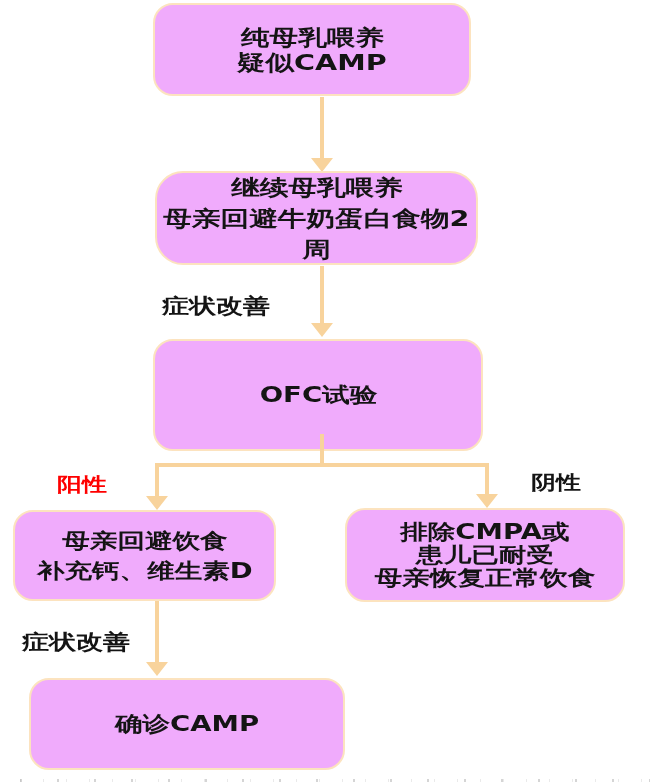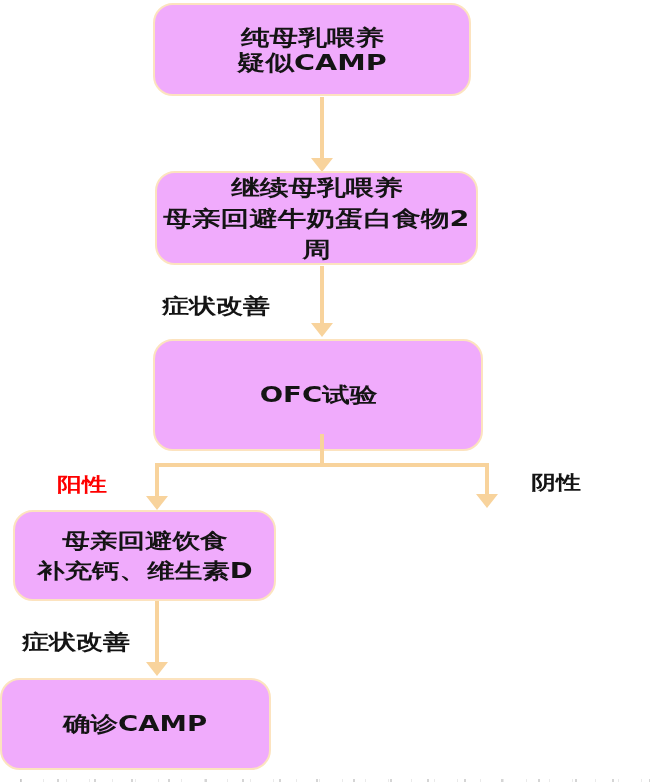--- a/index.html
+++ b/index.html
@@ -24,29 +24,29 @@
   .ln{
     font-weight:700;
     color:var(--text,#141414);
     font-size:26px;
     white-space:nowrap;
     transform:scale(1.06,.8);
     text-align:center;
   }
   #box1{left:153px;top:3px;width:318px;height:93px;}
   #box1 .ln{line-height:25px;font-size:27px;}
-  #box2{left:155px;top:171px;width:323px;height:94px;}
+  #box2{left:155px;top:171px;width:323px;height:94px;border-radius:28px;}
   #box2 .ln{line-height:31px;font-size:27px;}
   #box3{left:153px;top:339px;width:330px;height:112px;}
   #box3 .ln{line-height:30px;}
   #box4{left:13px;top:510px;width:263px;height:91px;}
   #box4 .ln{line-height:30px;}
   #box5{left:345px;top:508px;width:280px;height:94px;}
   #box5 .ln{line-height:23px;}
-  #box6{left:0;top:678px;width:271px;height:92px;}
+  #box6{left:29px;top:678px;width:316px;height:92px;}
   #box6 .ln{line-height:30px;}
 
   .vline{position:absolute;width:4px;background:var(--line,#f8d39c);}
   .hline{position:absolute;height:4px;background:var(--line,#f8d39c);}
   .ahead{
     position:absolute;width:0;height:0;
     border-left:11px solid transparent;
     border-right:11px solid transparent;
     border-top:14px solid var(--line,#f8d39c);
   }
@@ -115,20 +115,25 @@
   <div class="vline" id="v4"></div>
   <div class="ahead" id="h4v4"></div>
   <div class="vline" id="v5"></div>
   <div class="ahead" id="h5v5"></div>
 
   <div class="box" id="box4">
     <div class="ln">母亲回避饮食</div>
     <div class="ln">补充钙、维生素D</div>
   </div>
 
+  <div class="box" id="box5">
+    <div class="ln">排除CMPA或</div>
+    <div class="ln">患儿已耐受</div>
+    <div class="ln">母亲恢复正常饮食</div>
+  </div>
 
   <div class="edge-label" id="lbl-improve2">症状改善</div>
   <div class="vline" id="v6"></div>
   <div class="ahead" id="h6v6"></div>
 
   <div class="box" id="box6">
     <div class="ln">确诊CAMP</div>
   </div>
 
   <div id="crop-artifact"></div>

